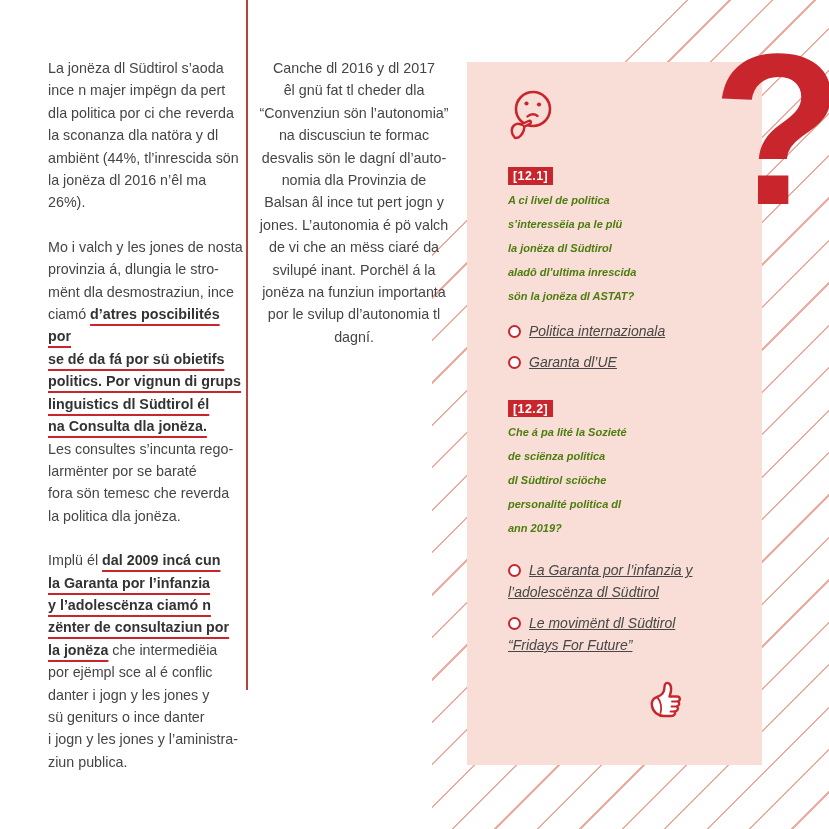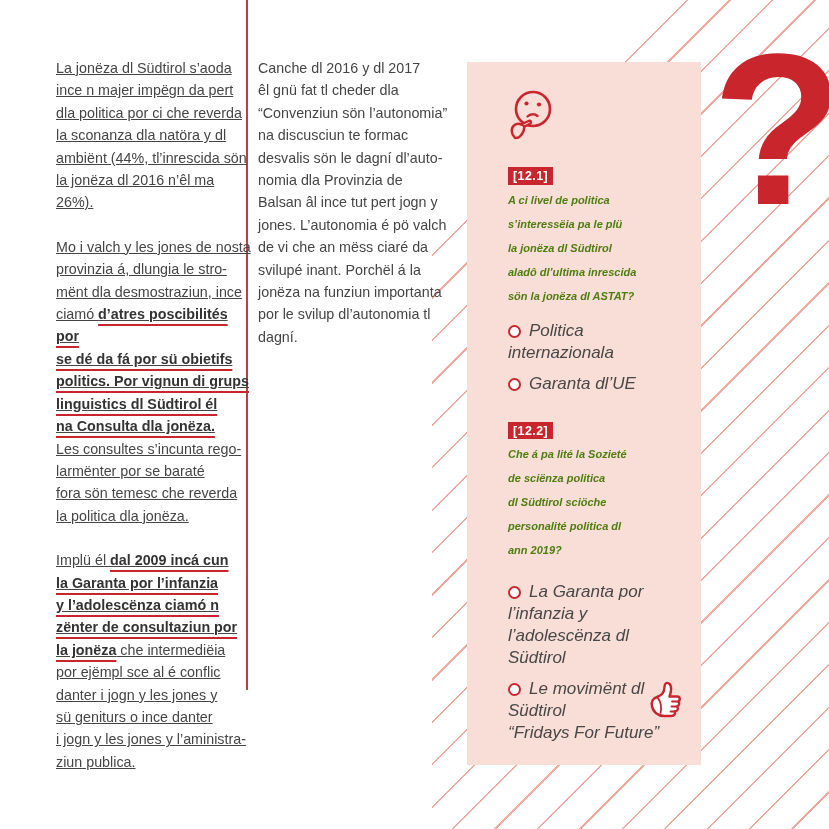--- a/index.html
+++ b/index.html
@@ -19,53 +19,53 @@
     clip-path:polygon(226px 0, 397px 0, 397px 829px, 0 829px, 0 226px);
   }
   
   .divider {
     position:absolute; left:246px; top:0; width:2px; height:690px;
     background:var(--divider-red,#b2453e); z-index:2;
   }
   
   .col { position:absolute; top:57px; z-index:2; color:var(--text-dark,#454545);
          font-size:14.3px; line-height:22.4px; }
-  .col-1 { left:56px;  width:198px;text-decoration:underline; }
-  .col-2 { left:258px; width:192px; }
+  .col-1 { left:48px;  width:198px; }
+  .col-2 { left:258px; width:192px;text-align:center; }
   .col p { margin:0 0 22px 0; white-space:pre-line; }
   .hl {
     font-weight:700; color:#333;
     text-decoration:underline;
     text-decoration-color:var(--accent-red,#c9252c);
     text-decoration-thickness:1.5px;
     text-underline-offset:4.5px;
   }
   
   .panel {
-    position:absolute; left:467px; top:62px; width:234px; height:703px; z-index:2;
+    position:absolute; left:467px; top:62px; width:295px; height:703px; z-index:2;
     background:var(--panel-pink,#f8ded6);
     padding:26px 26px 0 41px;
   }
   .think-icon { display:block; width:46px; height:52px; margin-bottom:26px; }
   .badge {
     display:inline-block; background:var(--accent-red,#c9252c); color:#fff;
     font-weight:700; font-size:12.5px; line-height:1; padding:3px 5px 2px;
     letter-spacing:0.4px; margin-bottom:3px;
   }
   .question {
     font-style:italic; font-weight:700; font-size:11px; line-height:24px;
     color:#4d7c0f; white-space:pre-line; margin-bottom:12px;
   }
   .q1 .question { margin-bottom:12px; }
   .q2 { margin-top:26px; }
   .q2 .question { margin-bottom:19px; }
   .options { padding-top:0; }
   .option {
-    font-style:italic; font-size:17px; line-height:22px; color:#474747;
-    margin-bottom:9px; cursor:pointer;
+    font-style:italic; font-size:14px; line-height:22px; color:#474747;
+    margin-bottom:9px; cursor:pointer;text-decoration:underline;
   }
   .radio {
     display:inline-block; width:13px; height:13px; border-radius:50%;
     border:2.5px solid var(--accent-red,#c9252c); background:#fff;
     margin-right:8px; vertical-align:-2px;
   }
   .option-label { white-space:pre-line; }
   .thumbs-icon { position:absolute; left:178px; top:613px; width:44px; height:46px; }
   
   .qmark {

